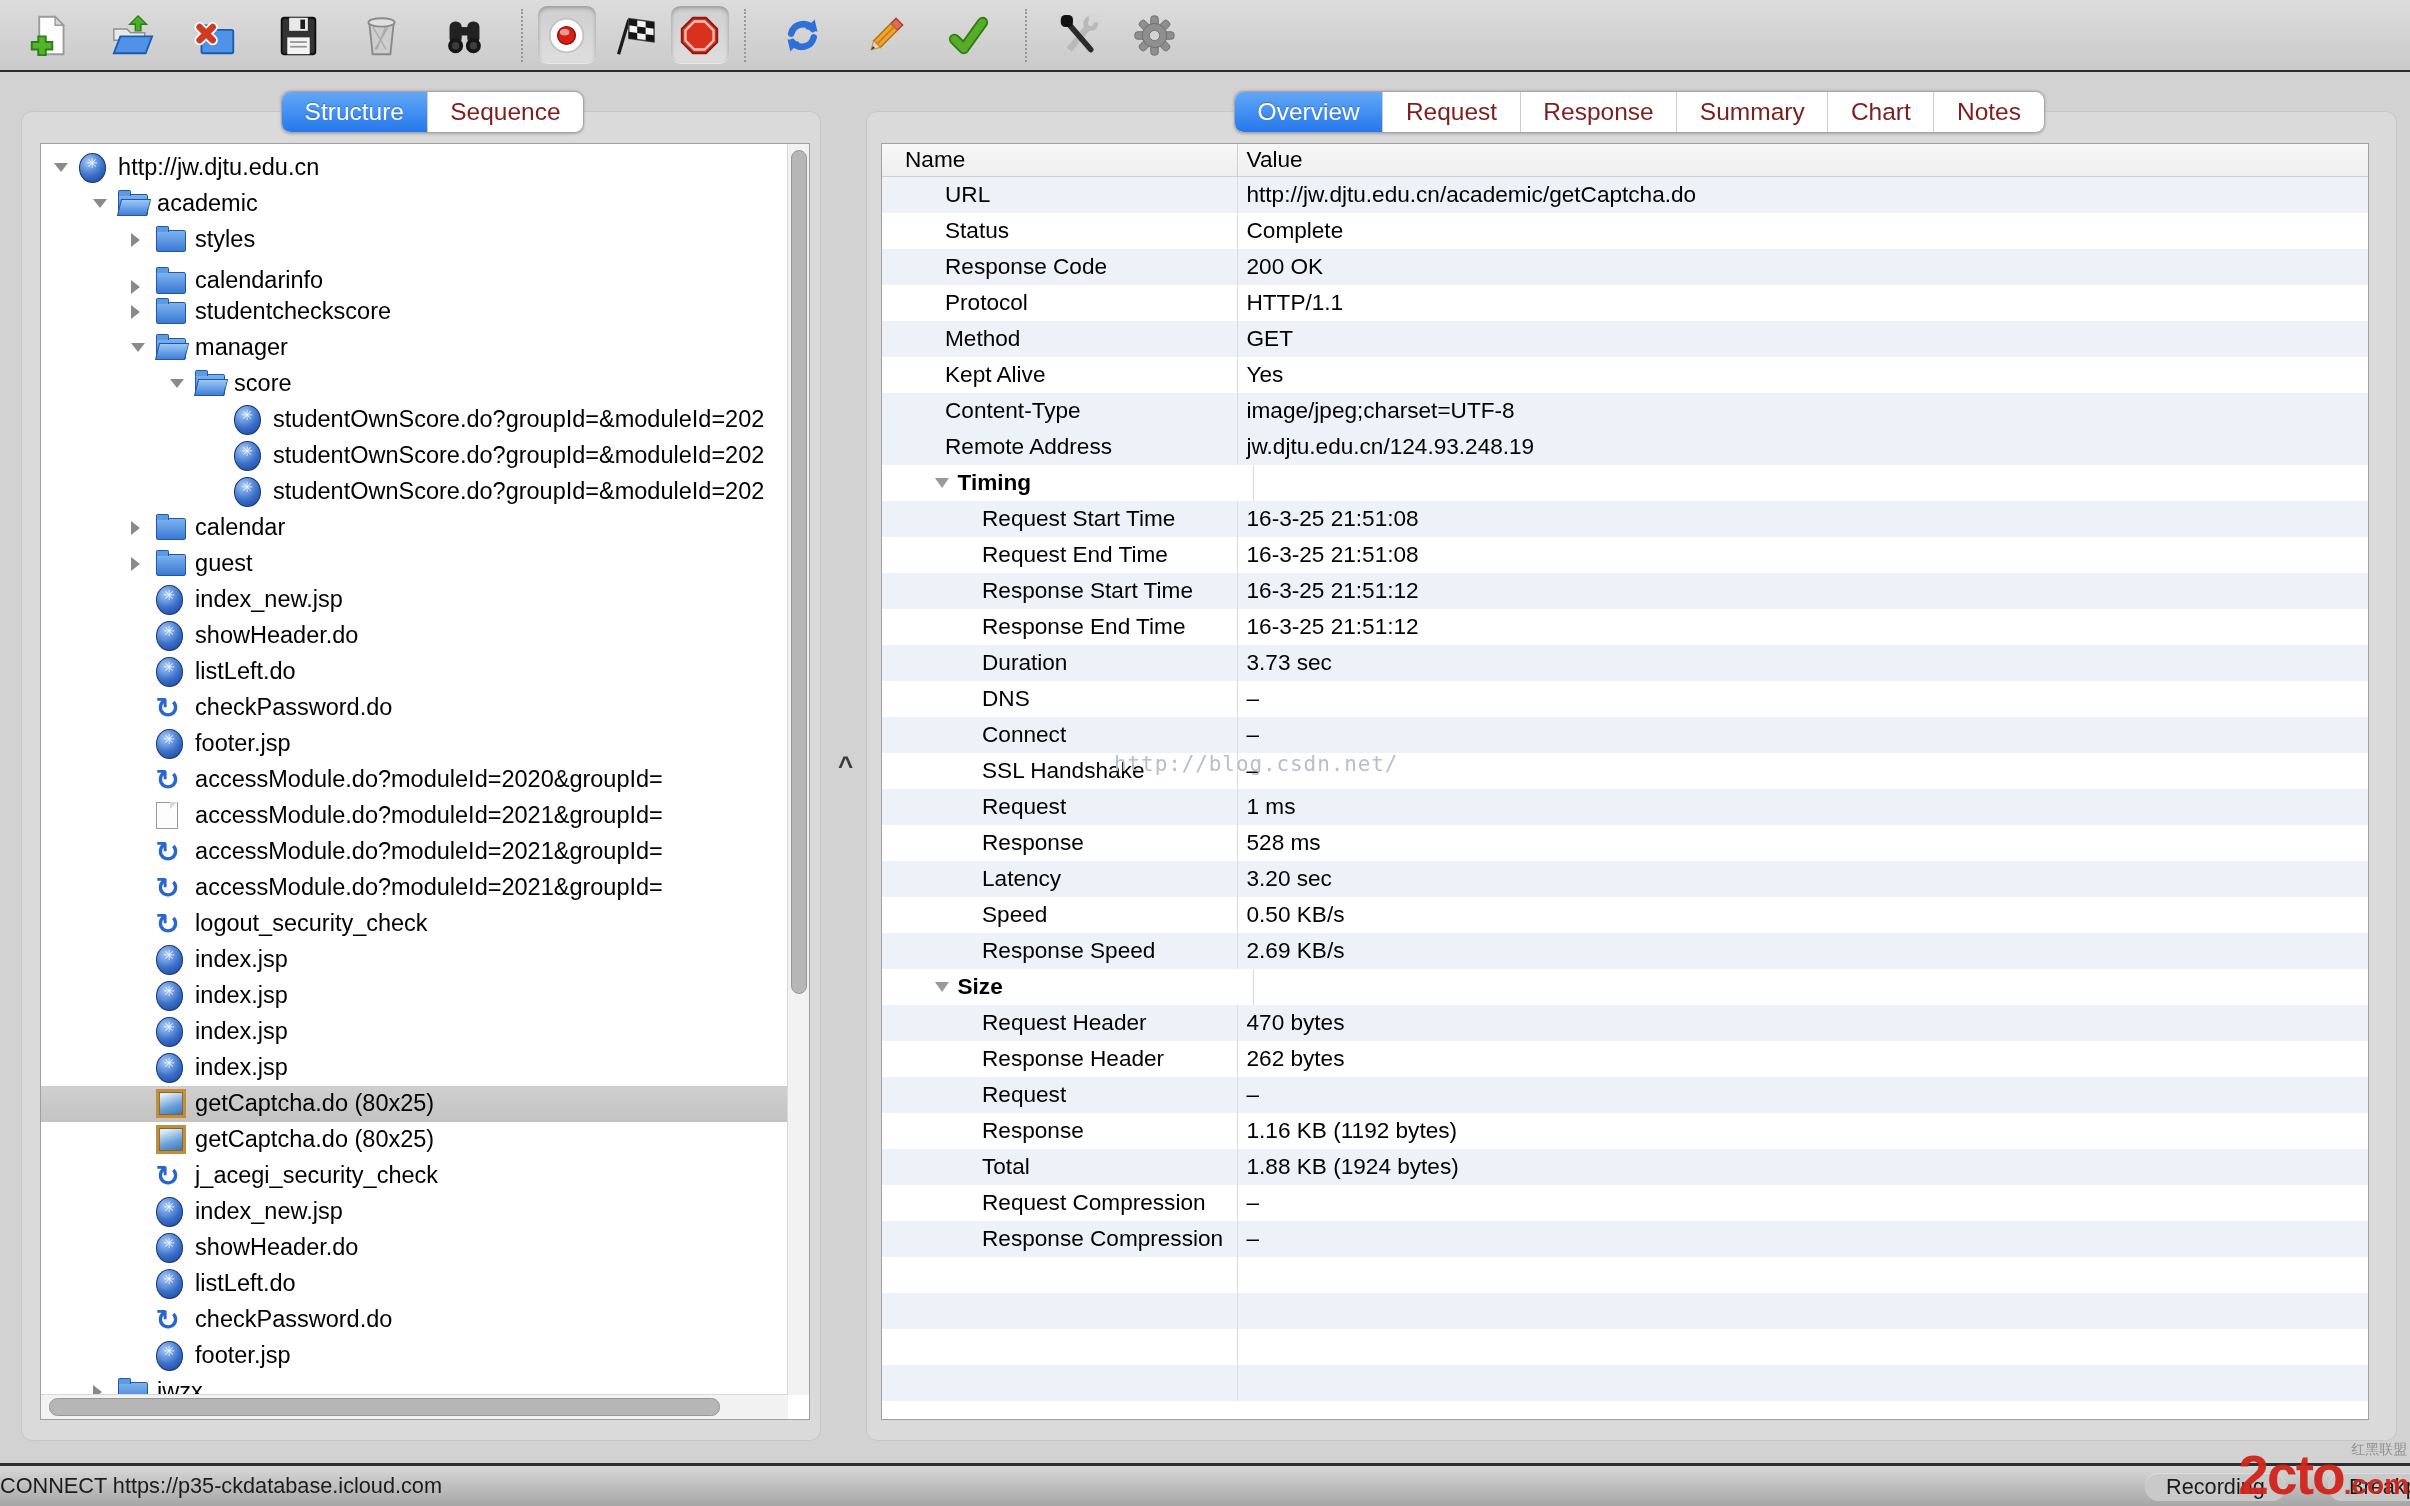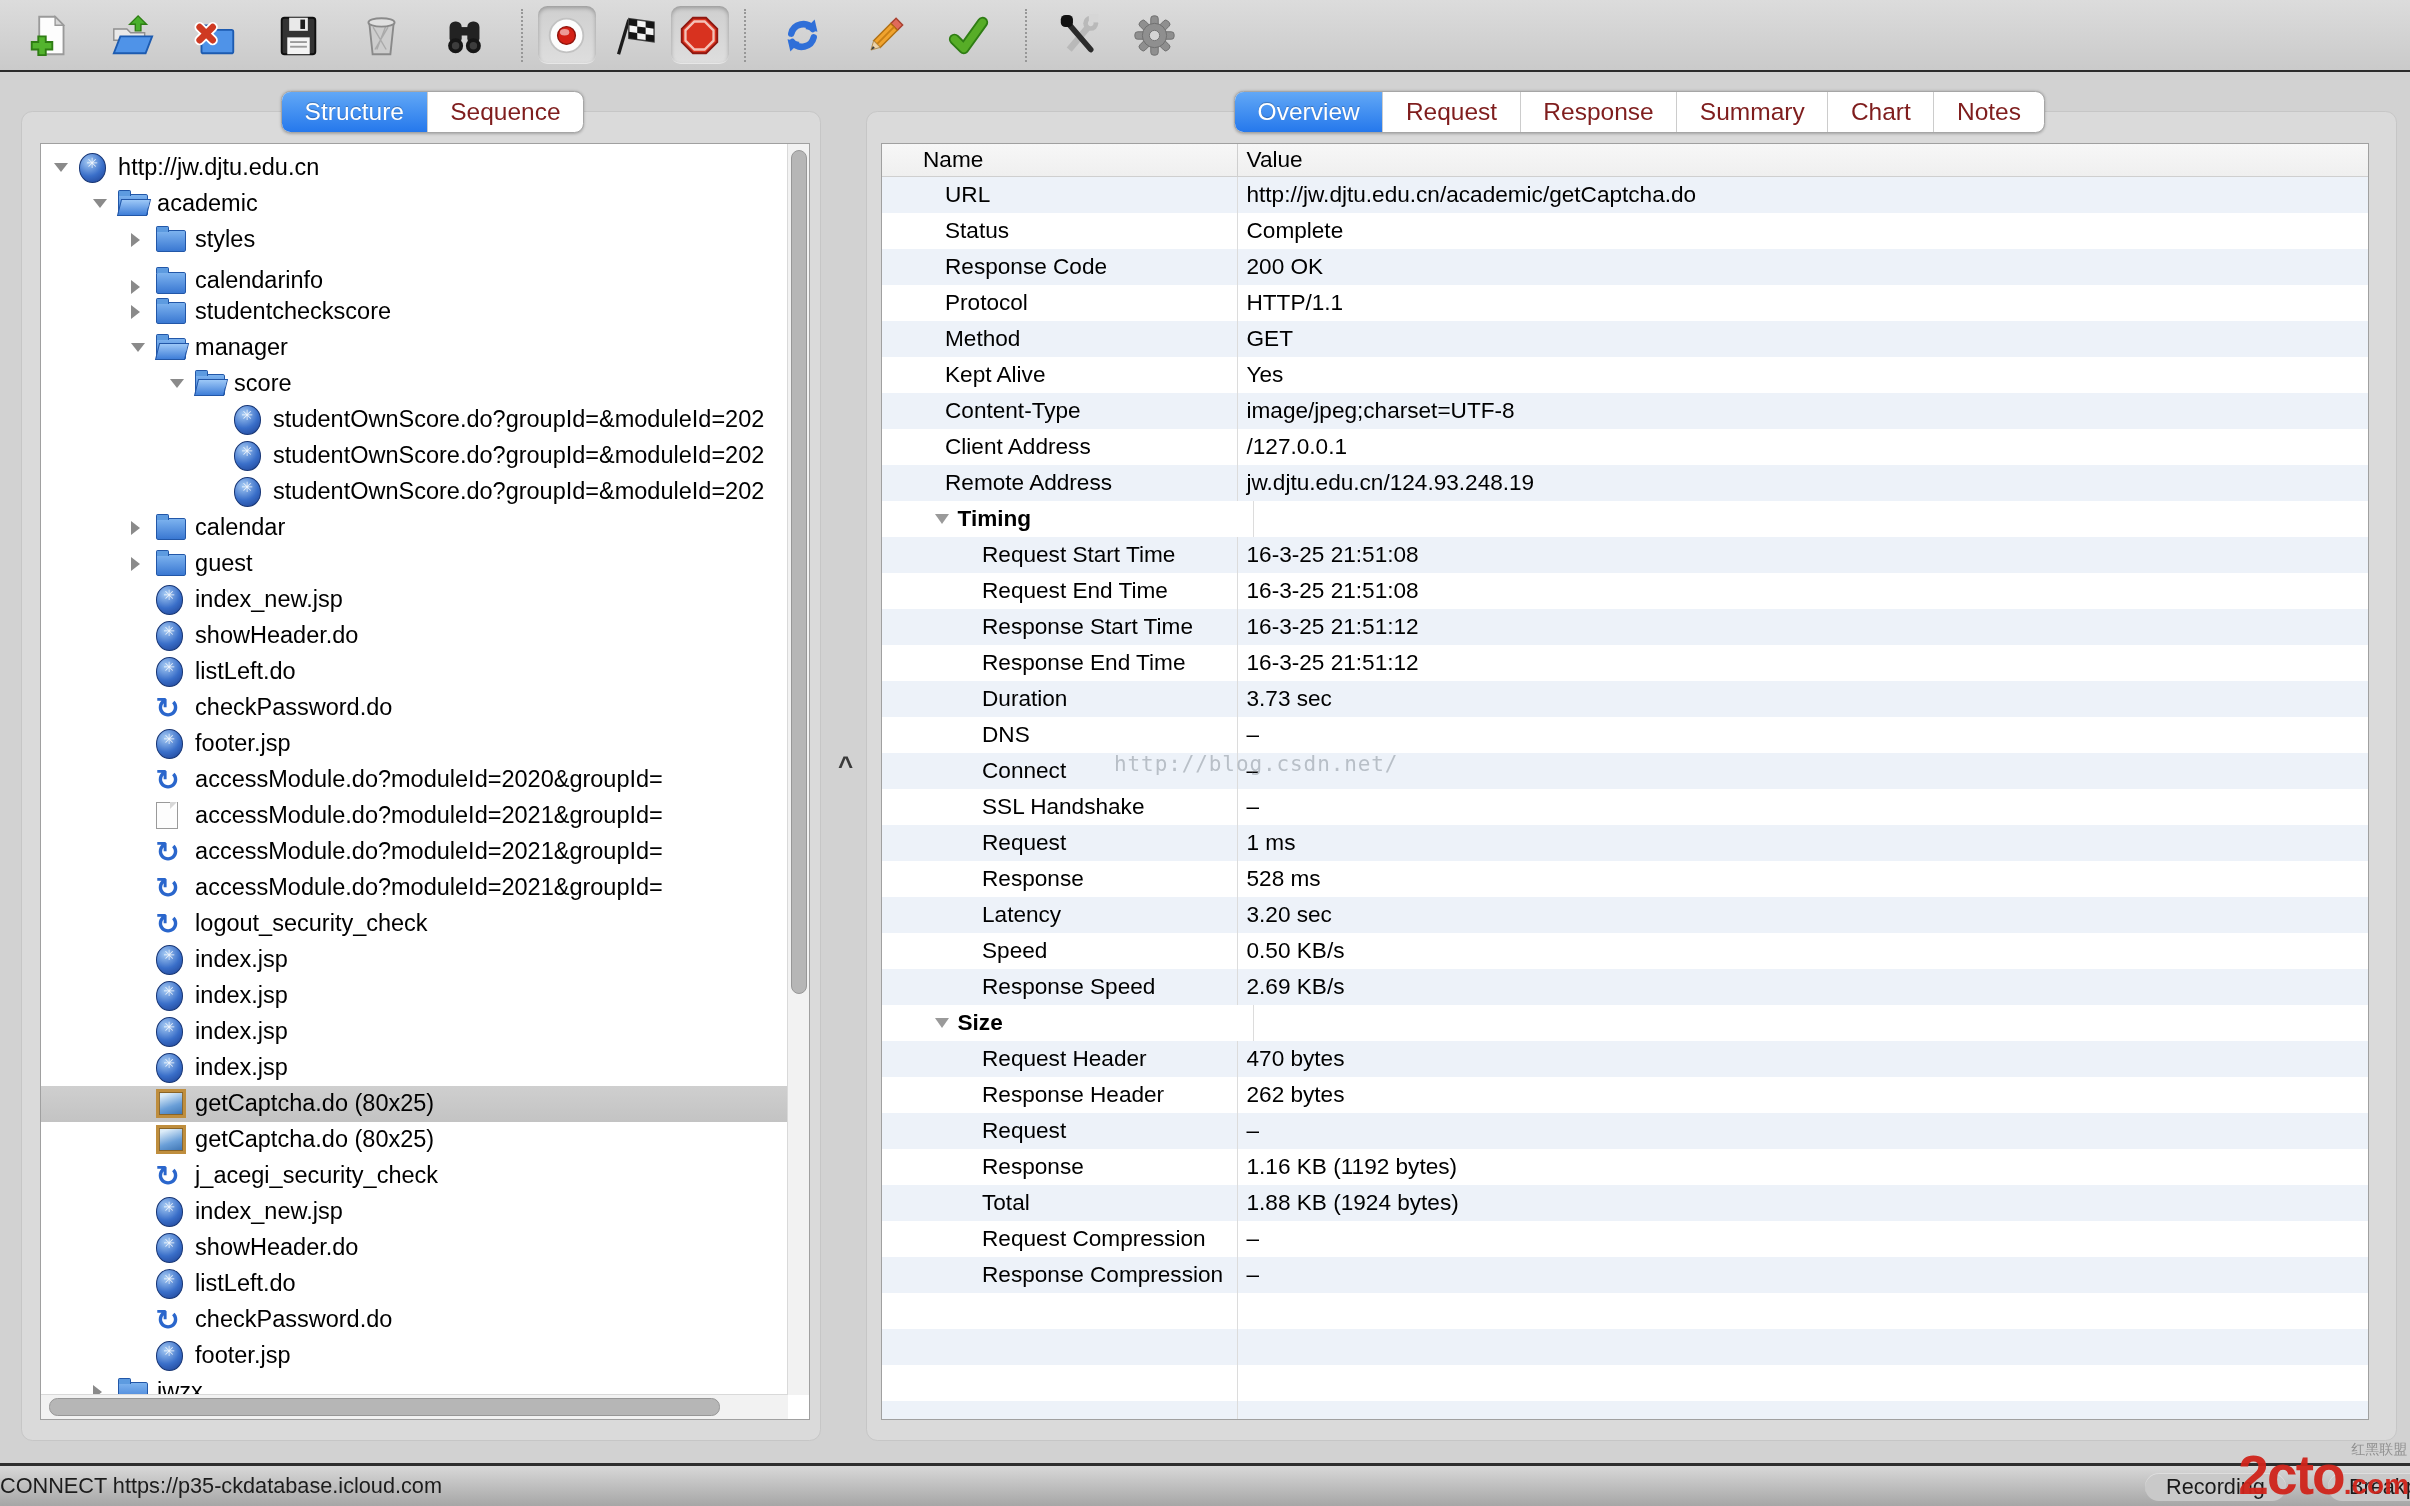--- a/index.html
+++ b/index.html
@@ -90,21 +90,21 @@
   .hthumb{position:absolute;left:7.5px;top:3.8px;height:16px;width:669px;background:#b6b6b6;border:0.9px solid #979797;border-radius:8.5px;}
   
   #gutter-caret{position:absolute;left:838px;top:751px;font-size:26px;color:#3a3a3a;font-weight:bold;z-index:4;}
   
   #table-box{
     position:absolute;left:881px;top:143px;width:1488px;height:1277px;
     background:#fff;border:1.9px solid #a0a0a0;box-sizing:border-box;overflow:hidden;
   }
   #thead{height:32px;background:linear-gradient(#f7f7f7,#efefef);border-bottom:0.9px solid #cfcfcf;
     display:flex;font-size:22.6px;color:#000;align-items:center;}
-  #thead .hname{width:356px;padding-left:41px;box-sizing:border-box;border-right:0.9px solid #cfcfcf;height:32px;line-height:32px;}
+  #thead .hname{width:356px;padding-left:23px;box-sizing:border-box;border-right:0.9px solid #cfcfcf;height:32px;line-height:32px;}
   #thead .hvalue{padding-left:8.5px;line-height:32px;}
   .trow{height:36px;display:flex;font-size:22.6px;color:#000;align-items:center;}
   .trow.blue{background:#edf2f9;}
   .tname{width:356px;flex:0 0 auto;box-sizing:border-box;border-right:0.9px solid #dcdcdc;height:36px;
     display:flex;align-items:center;white-space:nowrap;overflow:hidden;}
   .tvalue{padding-left:8.5px;white-space:nowrap;overflow:hidden;}
   .tname.lvl1{padding-left:63px;}
   .tname.lvl2{padding-left:100px;}
   .tname.section{padding-left:37px;font-weight:bold;margin-left:16px;}
   .sec-tri{width:0;height:0;border-left:7.5px solid transparent;border-right:7.5px solid transparent;
@@ -601,26 +601,20 @@
           <span>Kept Alive</span>
         </div>
         <div class="tvalue">Yes</div>
       </div>
       <div class="trow blue">
         <div class="tname lvl1">
           <span>Content-Type</span>
         </div>
         <div class="tvalue">image/jpeg;charset=UTF-8</div>
       </div>
-      <div class="trow">
-        <div class="tname lvl1">
-          <span>Client Address</span>
-        </div>
-        <div class="tvalue">/127.0.0.1</div>
-      </div>
       <div class="trow blue">
         <div class="tname lvl1">
           <span>Remote Address</span>
         </div>
         <div class="tvalue">jw.djtu.edu.cn/124.93.248.19</div>
       </div>
       <div class="trow">
         <div class="tname section">
           <span class="sec-tri"></span>
           <span>Timing</span>

